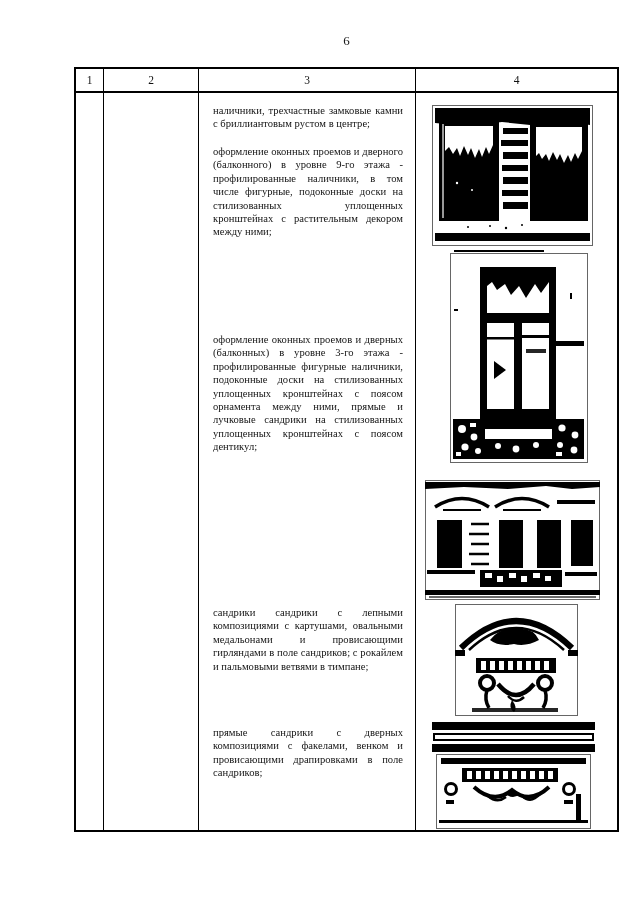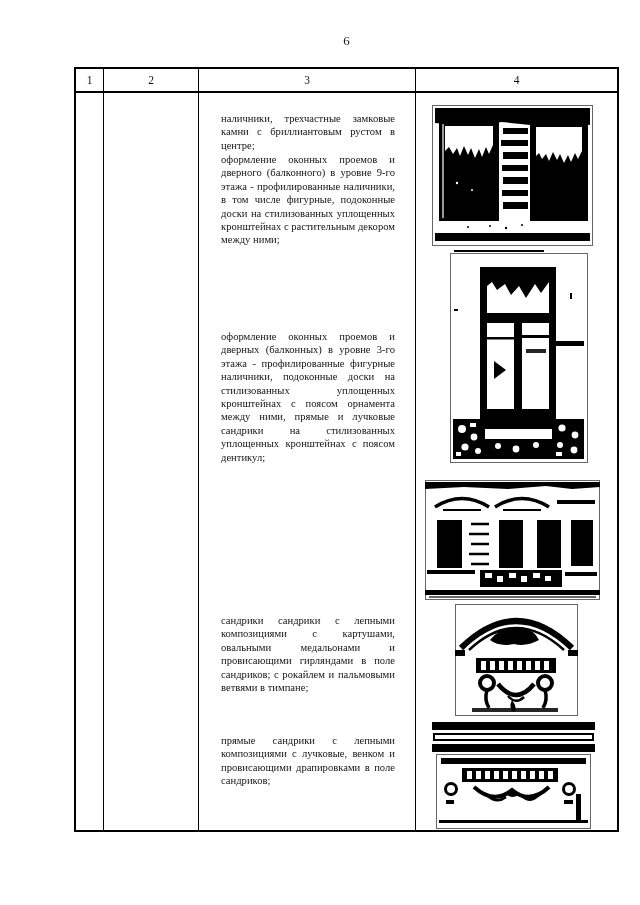--- a/index.html
+++ b/index.html
@@ -12,25 +12,25 @@
   .trow{display:flex;width:100%;box-sizing:border-box;}
   .header-row{height:24px;border-bottom:2px solid #000;flex:0 0 auto;}
   .body-row{flex:1 1 auto;}
   .cell{box-sizing:border-box;position:relative;}
   .c1{width:28px;border-right:1px solid #000;}
   .c2{width:95px;border-right:1px solid #000;}
   .c3{width:217px;border-right:1px solid #000;}
   .c4{flex:1 1 auto;}
   .hcell{display:flex;align-items:center;justify-content:center;
         font-size:11.5px;color:#111;}
-  .para{position:absolute;left:6px;right:4px;margin:16px;font-size:10.6px;
+  .para{position:absolute;left:6px;right:4px;margin:8px;font-size:10.6px;
         line-height:13.4px;text-align:justify;color:#141414;}
   .p1{top:3px;}
   .p2{top:44px;}
-  .p3{top:221px;}
+  .p3{top:232px;}
   .p4{top:505px;}
   .p5{top:625px;}
   .photo{position:absolute;display:block;}
   .ph1{left:16px;top:12px;}
   .ph1-line{position:absolute;left:38px;top:157px;width:90px;height:2px;background:#000;}
   .ph2{left:34px;top:160px;}
   .ph3{left:9px;top:387px;}
   .ph4{left:16px;top:511px;}
   .ph5{left:20px;top:661px;}
 </style>
@@ -52,21 +52,21 @@
 
     <div class="trow body-row">
       <div class="cell c1"></div>
       <div class="cell c2"></div>
 
       <div class="cell c3">
         <p class="para p1">наличники, трехчастные замковые камни с бриллиантовым рустом в центре;</p>
         <p class="para p2">оформление оконных проемов и дверного (балконного) в уровне 9-го этажа - профилированные наличники, в том числе фигурные, подоконные доски на стилизованных уплощенных кронштейнах с растительным декором между ними;</p>
         <p class="para p3">оформление оконных проемов и дверных (балконных) в уровне 3-го этажа - профилированные фигурные наличники, подоконные доски на стилизованных уплощенных кронштейнах с поясом орнамента между ними, прямые и лучковые сандрики на стилизованных уплощенных кронштейнах с поясом дентикул;</p>
         <p class="para p4">сандрики сандрики с лепными композициями с картушами, овальными медальонами и провисающими гирляндами в поле сандриков; с рокайлем и пальмовыми ветвями в тимпане;</p>
-        <p class="para p5">прямые сандрики с лепными композициями с лучковые, венком и провисающими драпировками в поле сандриков;</p>
+        <p class="para p5">прямые сандрики с дверных композициями с факелами, венком и провисающими драпировками в поле сандриков;</p>
       </div>
 
       <div class="cell c4">
 
         <svg class="photo ph1" width="161" height="141" viewBox="0 0 161 141" role="img" aria-label="photo-two-window-openings-with-rusticated-pier">
           <rect x="0.5" y="0.5" width="160" height="140" fill="#fff" stroke="#666"></rect>
           <path d="M3 3 h155 v17 l-22 -3 -28 4 -38 -4 -34 4 -33 -3 z" fill="#000"></path>
           <rect x="7" y="15" width="60" height="101" fill="#000"></rect>
           <path d="M13 21 h48 v19 l-4 9 -3 -7 -4 10 -3 -8 -4 9 -4 -10 -3 7 -4 -9 -4 10 -3 -8 -4 6 -4 -7 -4 4 z" fill="#fff"></path>
           <rect x="10" y="19" width="2" height="94" fill="#fff" opacity="0.6"></rect>

